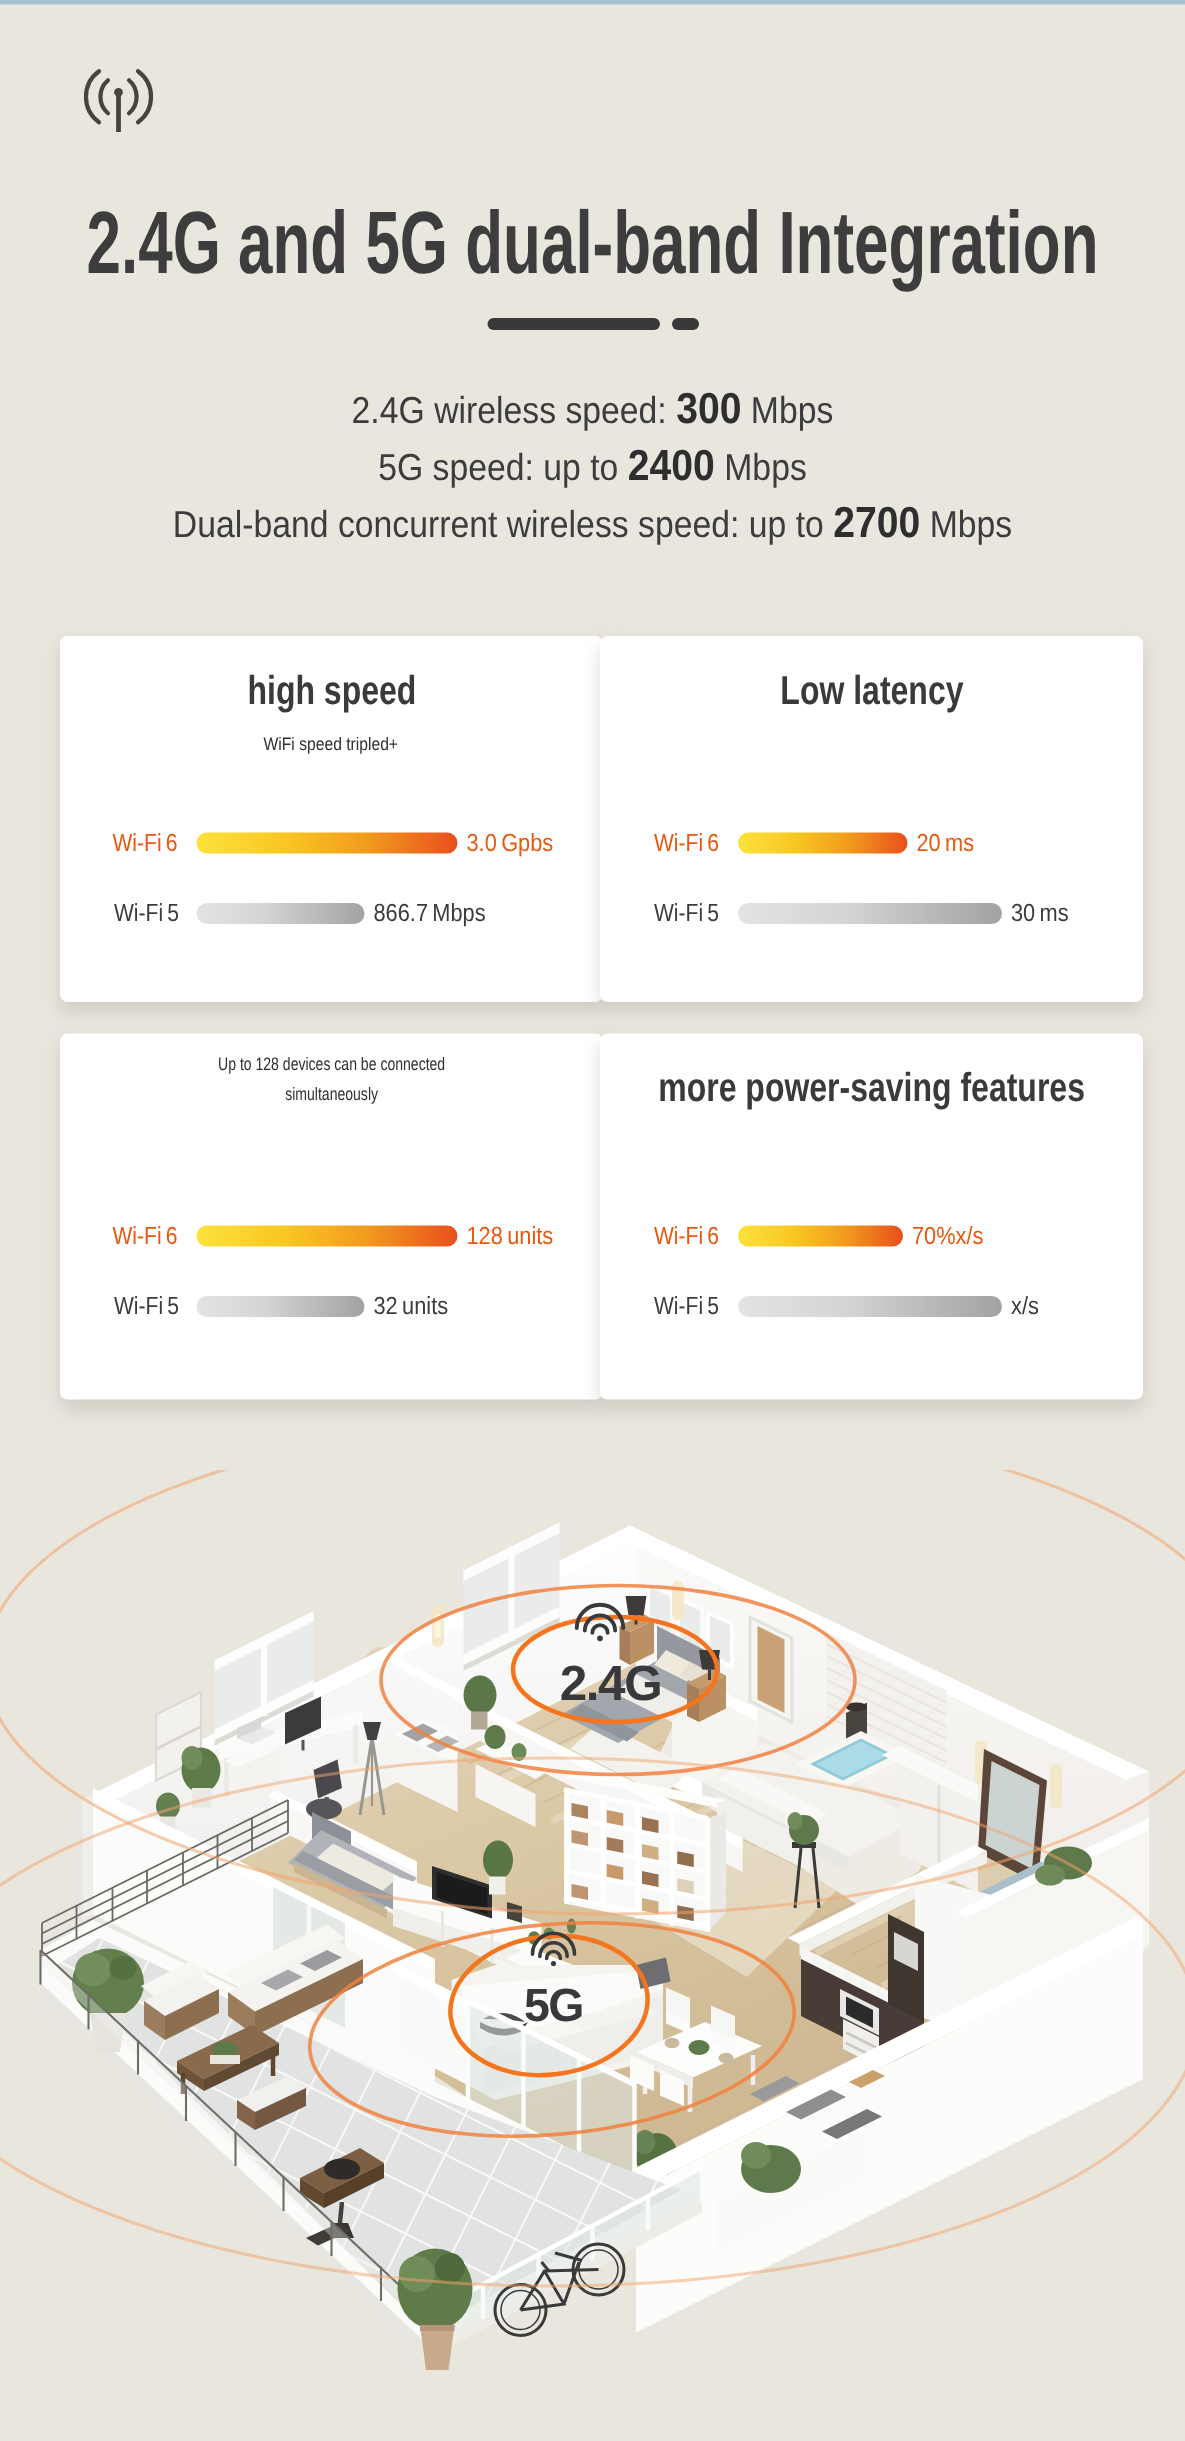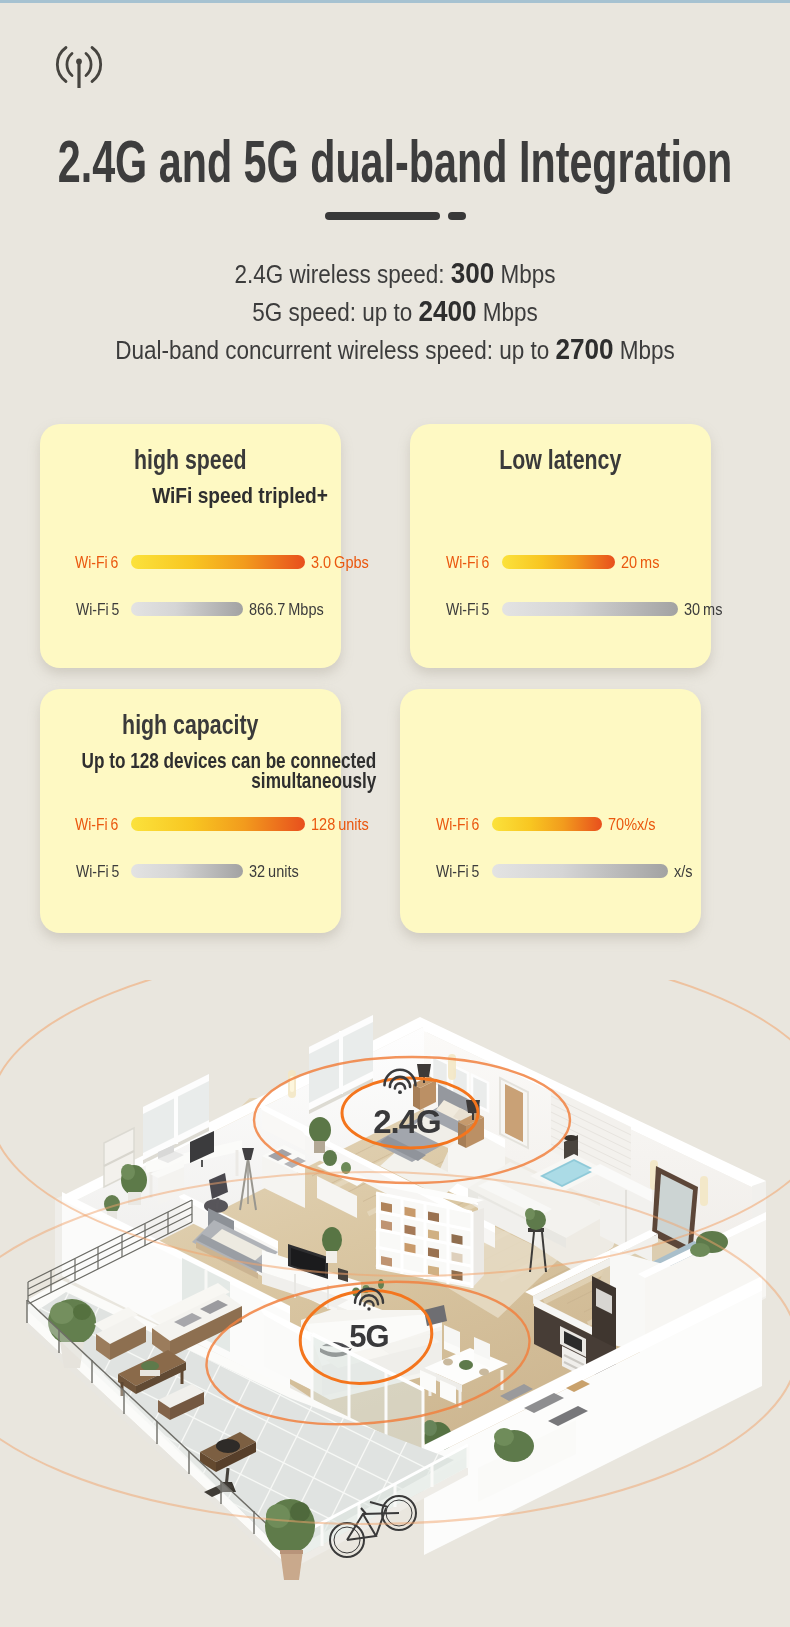--- a/index.html
+++ b/index.html
@@ -5,24 +5,24 @@
 html,body{margin:0;padding:0;}
 body{width:790px;height:1627px;background:#e9e6de;font-family:"Liberation Sans",sans-serif;overflow:hidden;position:relative;}
 .topbar{position:absolute;top:0;left:0;width:790px;height:3px;background:#a6c2d1;}
 .antenna{position:absolute;left:55px;top:42px;}
 h1{position:absolute;top:128px;left:0;width:790px;margin:0;text-align:center;font-size:59px;font-weight:bold;color:#3d3d3d;letter-spacing:0;white-space:nowrap;}
 h1 span{position:absolute;left:395px;top:0;white-space:nowrap;transform:translateX(-50%) scaleX(0.70);transform-origin:50% 50%;}
 .divider{position:absolute;top:212px;left:325px;width:115px;height:8px;background:#383838;border-radius:4px;}
 .divider2{position:absolute;top:212px;left:448px;width:18px;height:8px;background:#383838;border-radius:4px;}
 .specs{position:absolute;top:255px;left:0;width:790px;text-align:center;color:#3c3c3c;font-size:25px;line-height:37px;transform:scaleX(0.9);transform-origin:395px 0;}
 .specs b{font-size:29px;color:#2e2e2e;}
-.card{position:absolute;width:301px;height:244px;background:#fef9c3;border-radius:20px;box-shadow:0 6px 12px rgba(160,155,140,0.35);}
+.card{position:absolute;width:362px;height:244px;background:#ffffff;border-radius:5px;box-shadow:0 6px 12px rgba(160,155,140,0.35);}
 .card .title{margin-top:21px;text-align:center;font-size:27px;font-weight:bold;color:#3a3a3a;}
 .card .title span,.card .sub span{display:inline-block;transform:scaleX(0.79);transform-origin:50% 50%;white-space:nowrap;}
-.card .sub{margin-top:10px;text-align:right;font-size:22px;font-weight:bold;color:#2f2f2f;line-height:20px;}
+.card .sub{margin-top:10px;text-align:center;font-size:12px;font-weight:normal;color:#2f2f2f;line-height:20px;}
 .row{position:absolute;left:0;width:100%;height:20px;text-align:right;}
 .rlabel{position:absolute;top:1px;font-size:16.5px;color:#3c3c3c;transform:scaleX(0.85);transform-origin:0 50%;white-space:nowrap;}
 .rlabel.o{color:#ea570e;}
 .bar{position:absolute;height:14px;border-radius:7px;top:3px;}
 .bar.hot{background:linear-gradient(90deg,#fbe23c,#f8c621 35%,#f29b1d 65%,#e84f1d);}
 .bar.gray{background:linear-gradient(90deg,#e3e3e3,#d5d5d5 40%,#a2a2a2);}
 .rval{position:absolute;top:1px;font-size:16.5px;color:#3c3c3c;white-space:nowrap;transform:scaleX(0.88);transform-origin:0 50%;}
 .rval.o{color:#ea570e;}
 </style>
 </head>
@@ -62,50 +62,50 @@
     <div class="bar hot" style="left:91px;width:174px;"></div>
     <span class="rval o" style="left:271px;">3.0 Gpbs</span>
   </div>
   <div class="row" style="top:175px;">
     <span class="rlabel" style="left:36px;">Wi-Fi 5</span>
     <div class="bar gray" style="left:91px;width:112px;"></div>
     <span class="rval" style="left:209px;">866.7 Mbps</span>
   </div>
 </div>
 
-<div class="card" style="left:410px;top:424px;">
+<div class="card" style="left:400px;top:424px;">
   <div class="title"><span>Low latency</span></div>
   <div class="row" style="top:128px;">
     <span class="rlabel o" style="left:36px;">Wi-Fi 6</span>
     <div class="bar hot" style="left:92px;width:113px;"></div>
     <span class="rval o" style="left:211px;">20 ms</span>
   </div>
   <div class="row" style="top:175px;">
     <span class="rlabel" style="left:36px;">Wi-Fi 5</span>
     <div class="bar gray" style="left:92px;width:176px;"></div>
     <span class="rval" style="left:274px;">30 ms</span>
   </div>
 </div>
 
 <div class="card" style="left:40px;top:689px;">
-  <div class="title"><span>high capacity</span></div>
   <div class="sub"><span style="transform:scaleX(0.78)">Up to 128 devices can be connected<br>simultaneously</span></div>
   <div class="row" style="top:125px;">
     <span class="rlabel o" style="left:35px;">Wi-Fi 6</span>
     <div class="bar hot" style="left:91px;width:174px;"></div>
     <span class="rval o" style="left:271px;">128 units</span>
   </div>
   <div class="row" style="top:172px;">
     <span class="rlabel" style="left:36px;">Wi-Fi 5</span>
     <div class="bar gray" style="left:91px;width:112px;"></div>
     <span class="rval" style="left:209px;">32 units</span>
   </div>
 </div>
 
 <div class="card" style="left:400px;top:689px;">
+  <div class="title"><span>more power-saving features</span></div>
   <div class="row" style="top:125px;">
     <span class="rlabel o" style="left:36px;">Wi-Fi 6</span>
     <div class="bar hot" style="left:92px;width:110px;"></div>
     <span class="rval o" style="left:208px;">70%x/s</span>
   </div>
   <div class="row" style="top:172px;">
     <span class="rlabel" style="left:36px;">Wi-Fi 5</span>
     <div class="bar gray" style="left:92px;width:176px;"></div>
     <span class="rval" style="left:274px;">x/s</span>
   </div>

